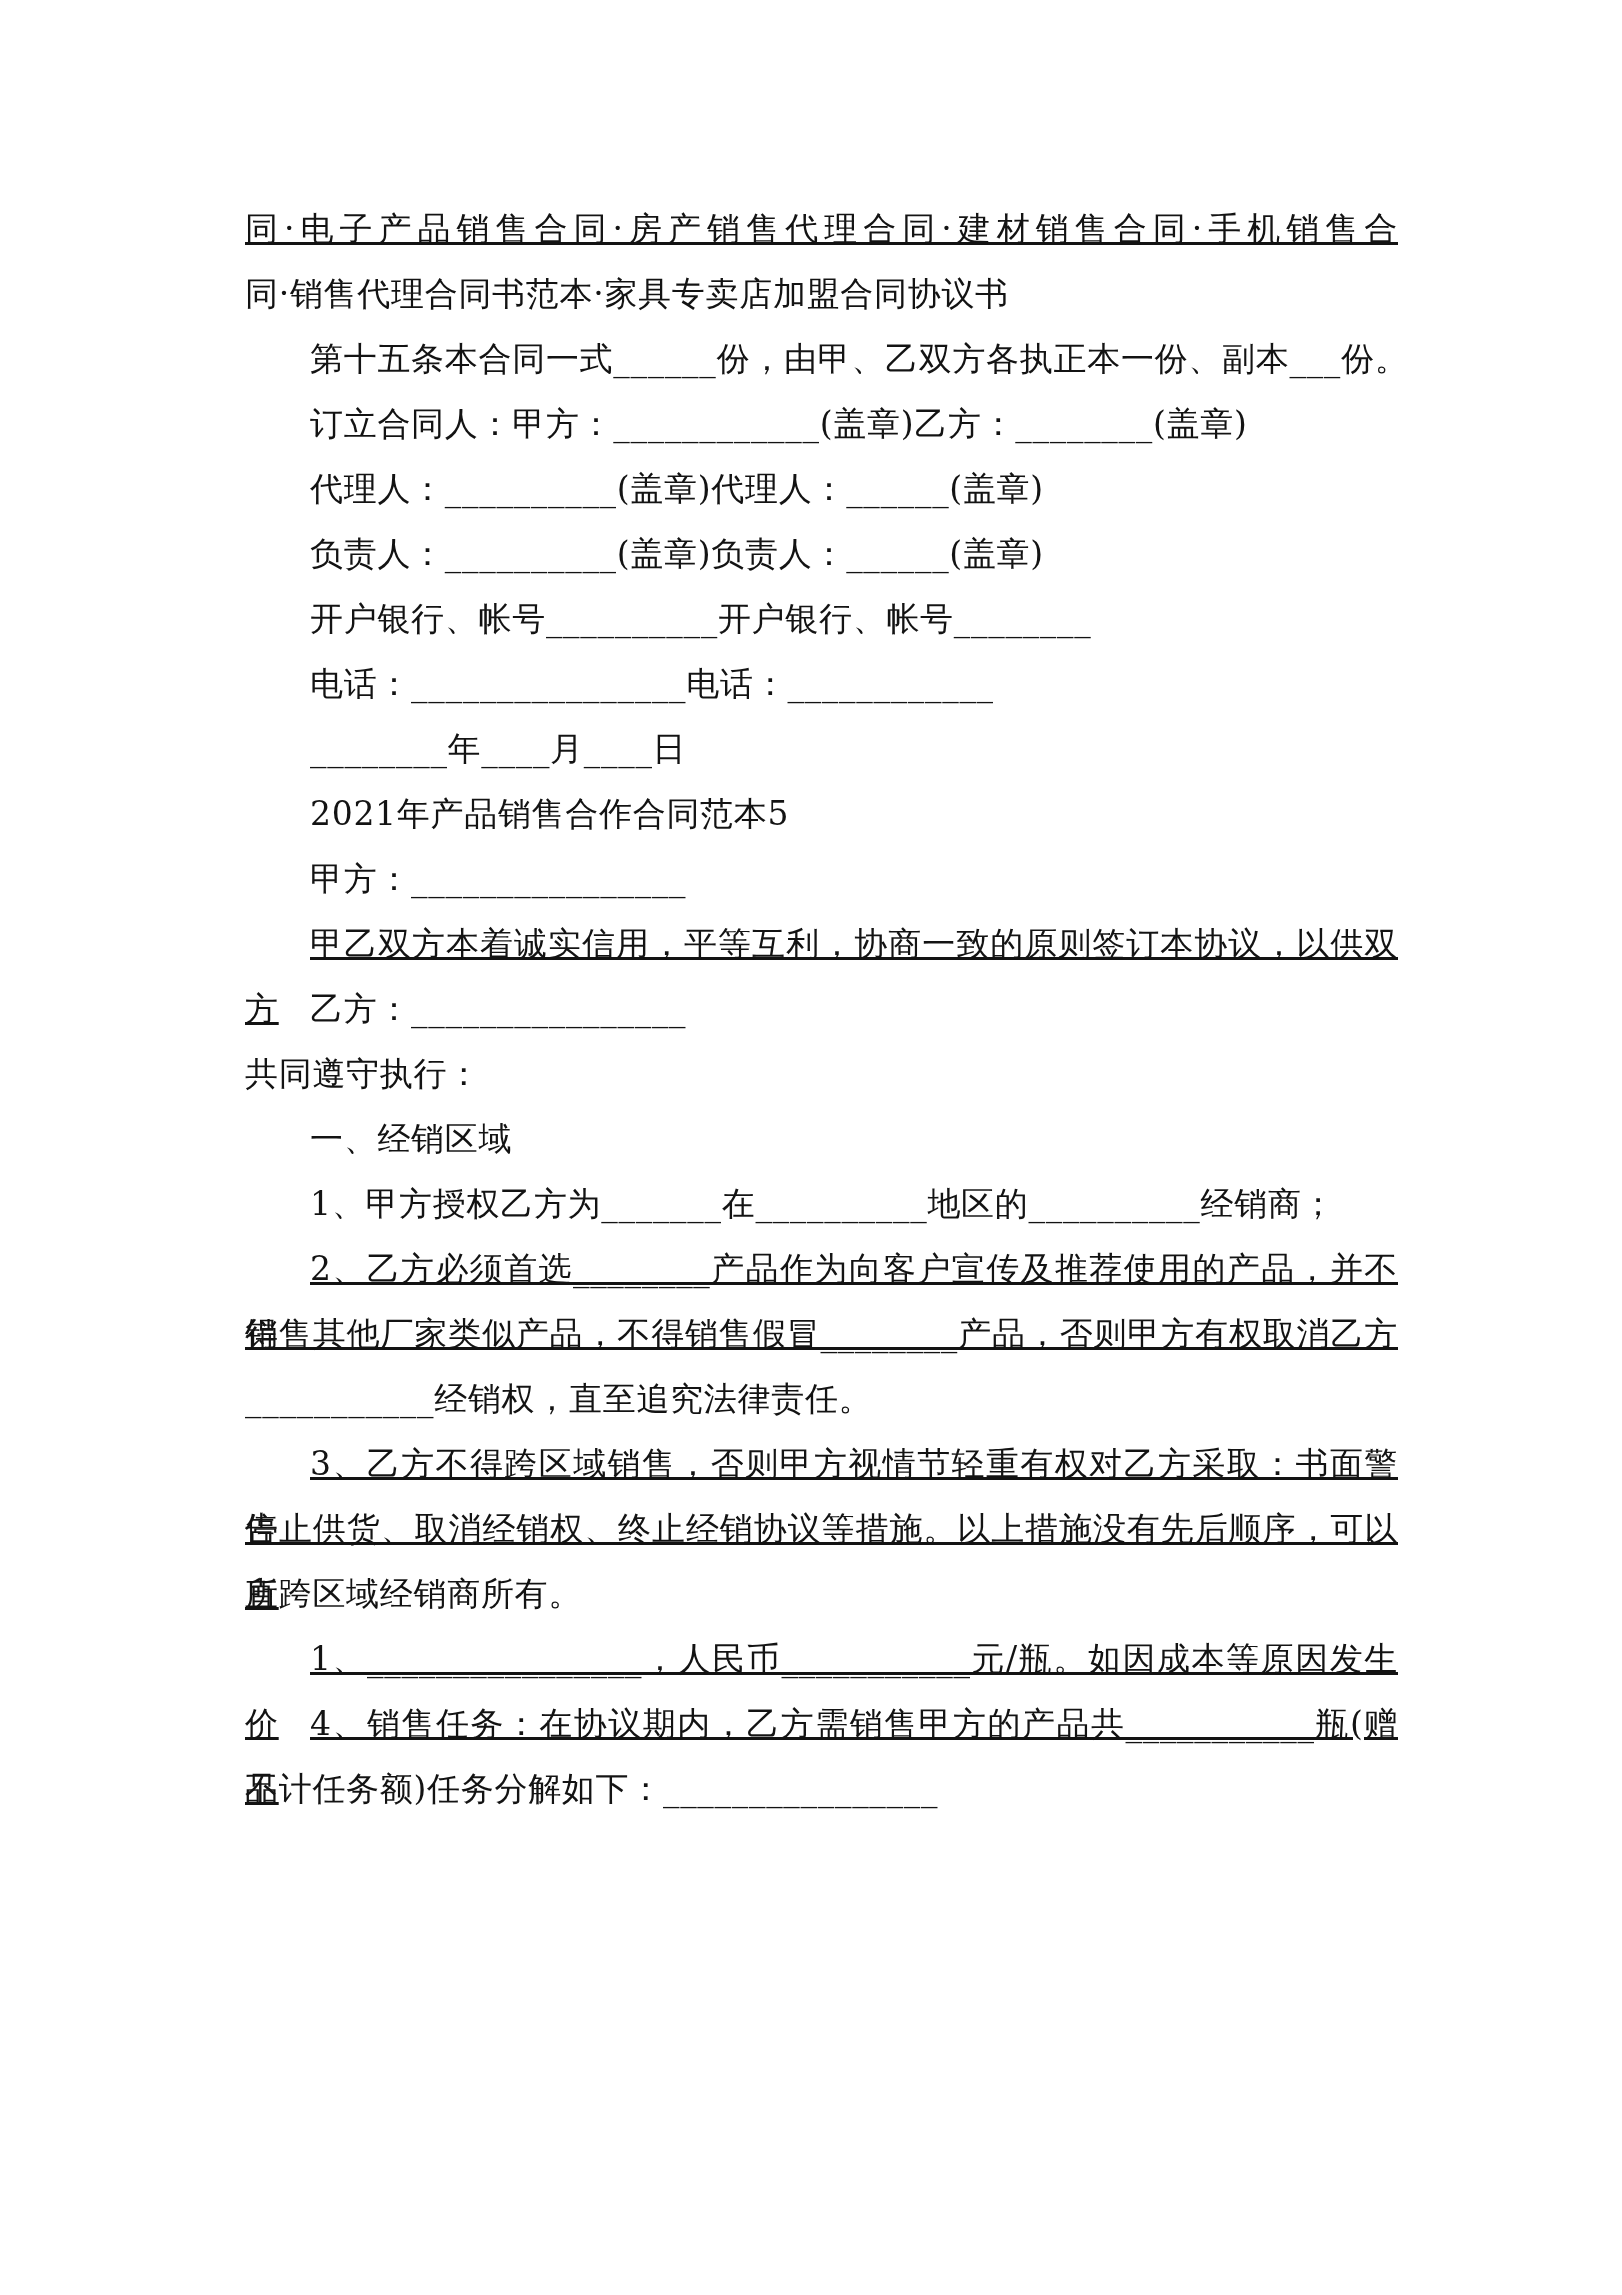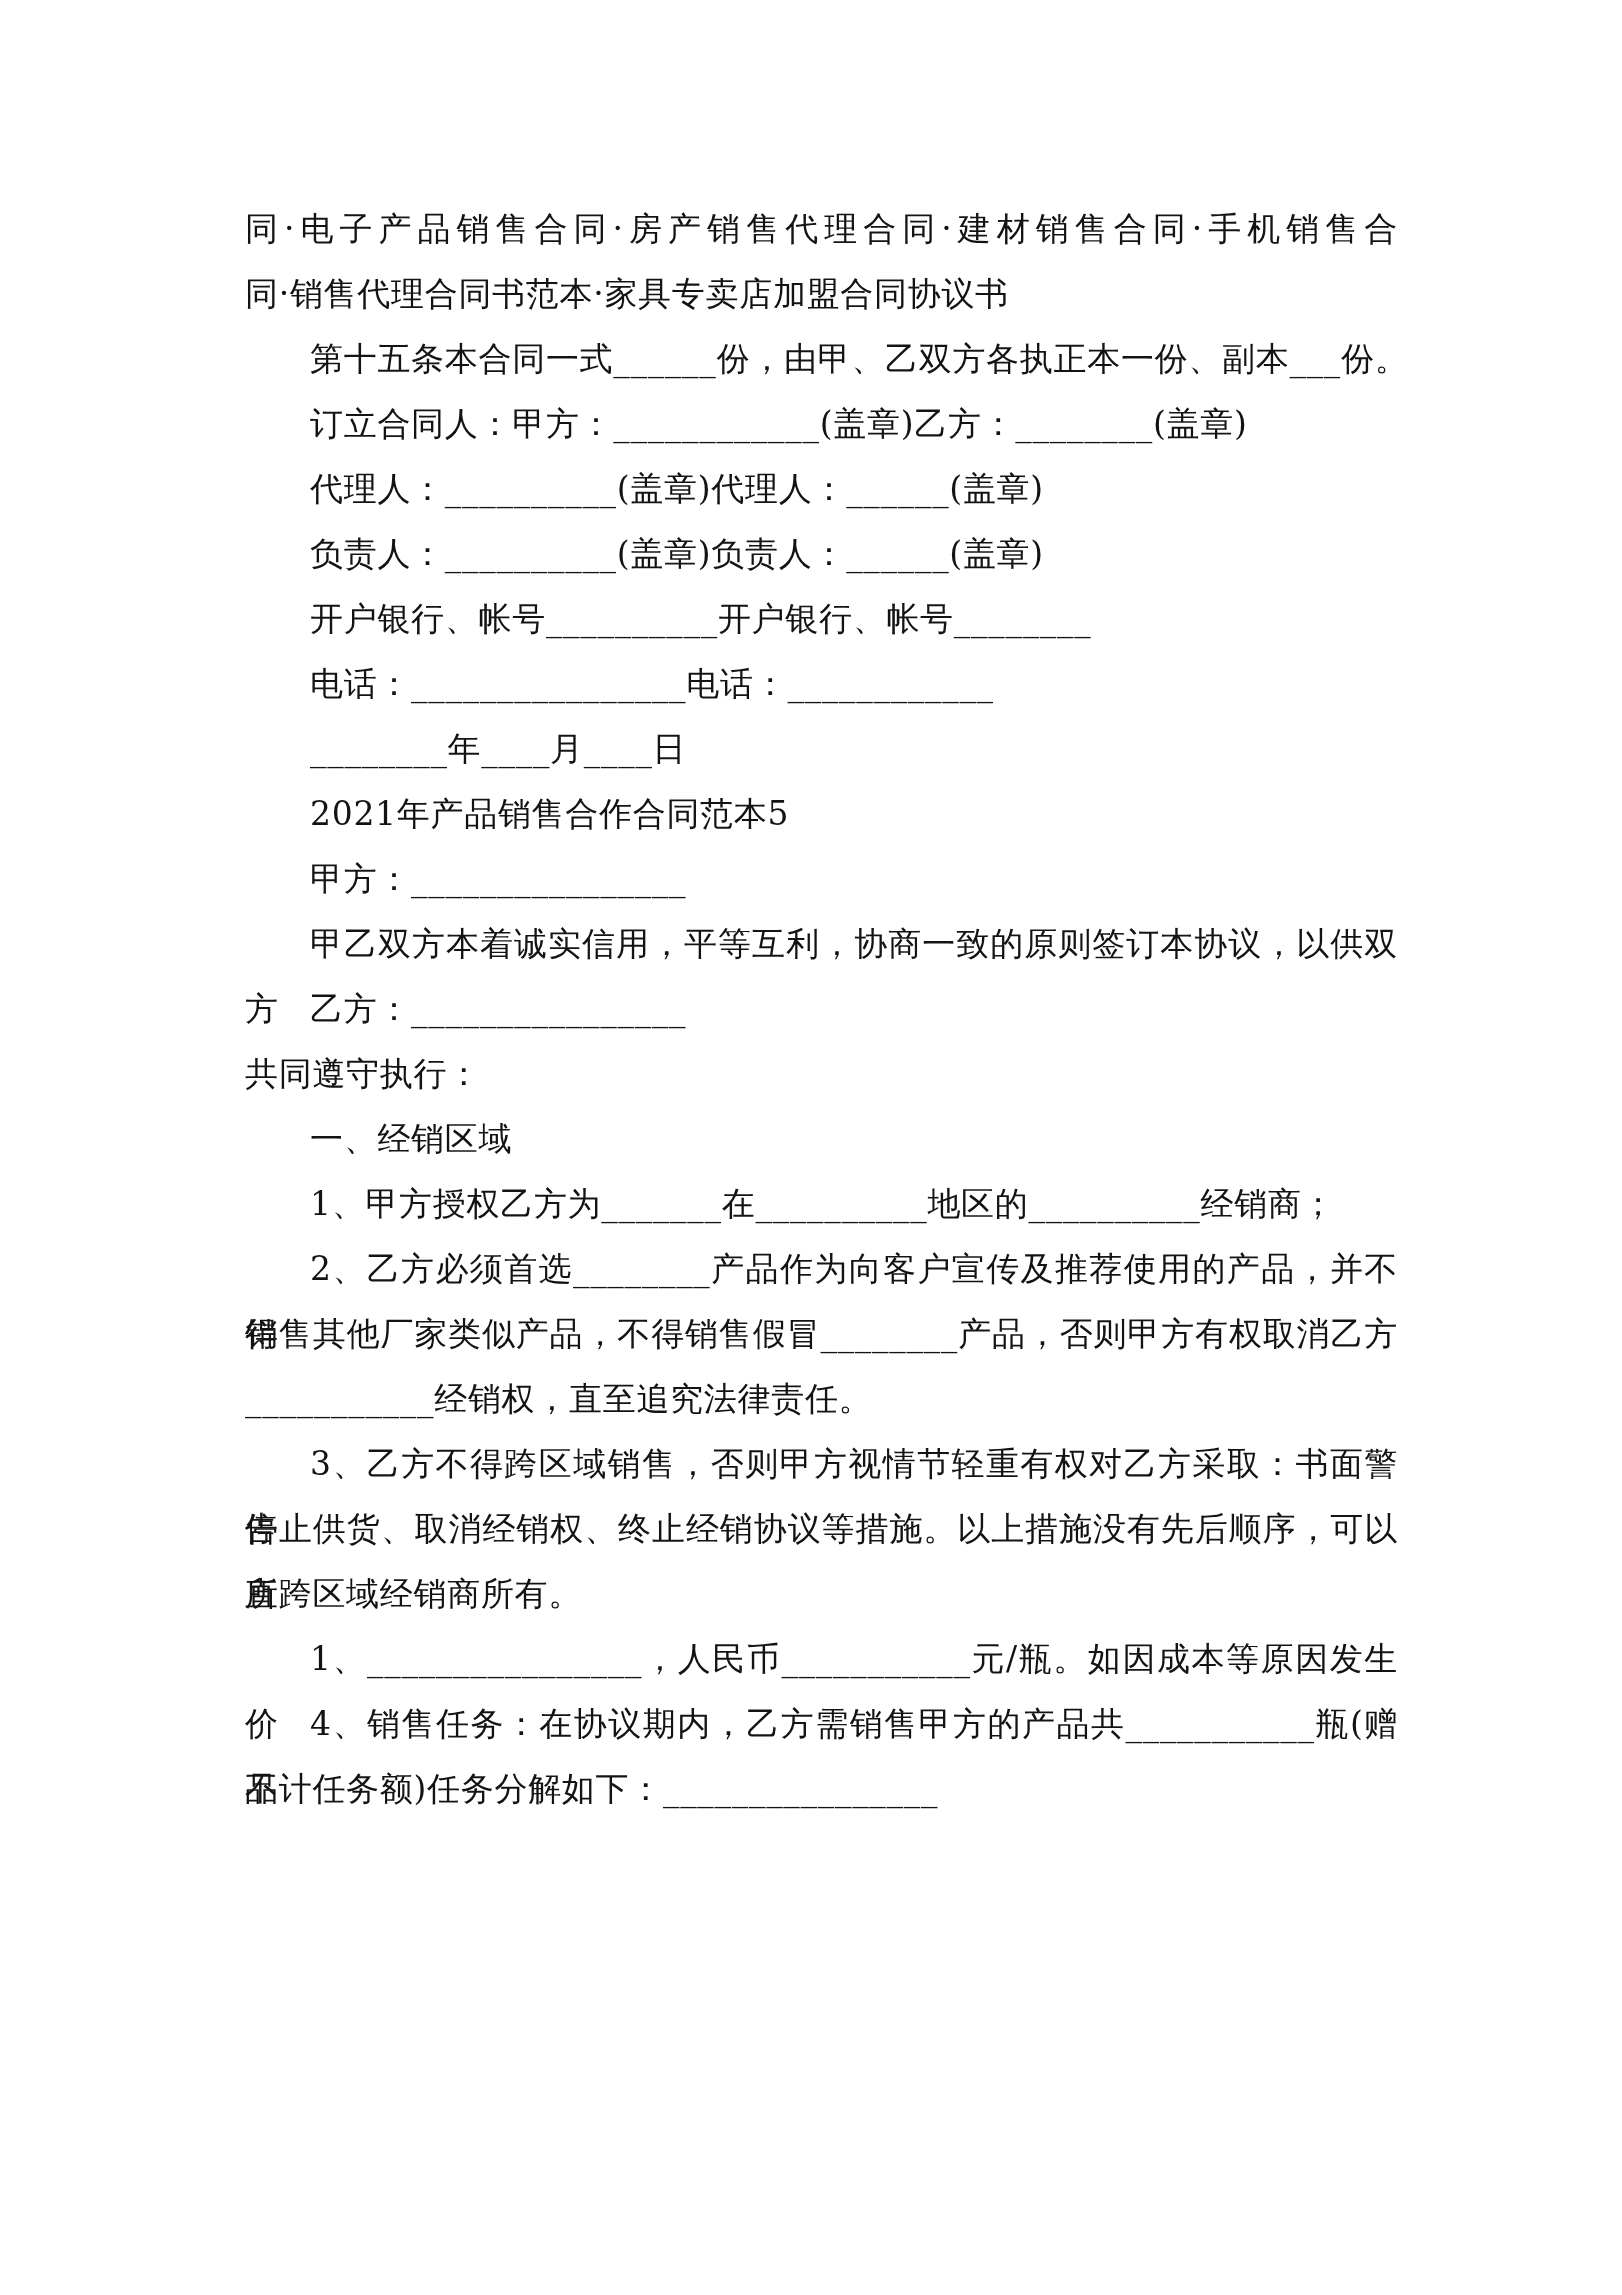--- a/index.html
+++ b/index.html
@@ -28,20 +28,21 @@
     white-space: nowrap;
     letter-spacing: 0.7px;
   }
   .ind {
     text-indent: 65px;
   }
   .fill {
     white-space: normal;
     text-align: justify;
     text-align-last: justify;
+    text-decoration: underline;
   }
 </style>
 </head>
 <body>
 
 <div class="page">
   <div class="content">
     <div class="ln fill">同·电子产品销售合同·房产销售代理合同·建材销售合同·手机销售合</div>
     <div class="ln">同·销售代理合同书范本·家具专卖店加盟合同协议书</div>
     <div class="ln ind">第十五条本合同一式______份，由甲、乙双方各执正本一份、副本___份。</div>

